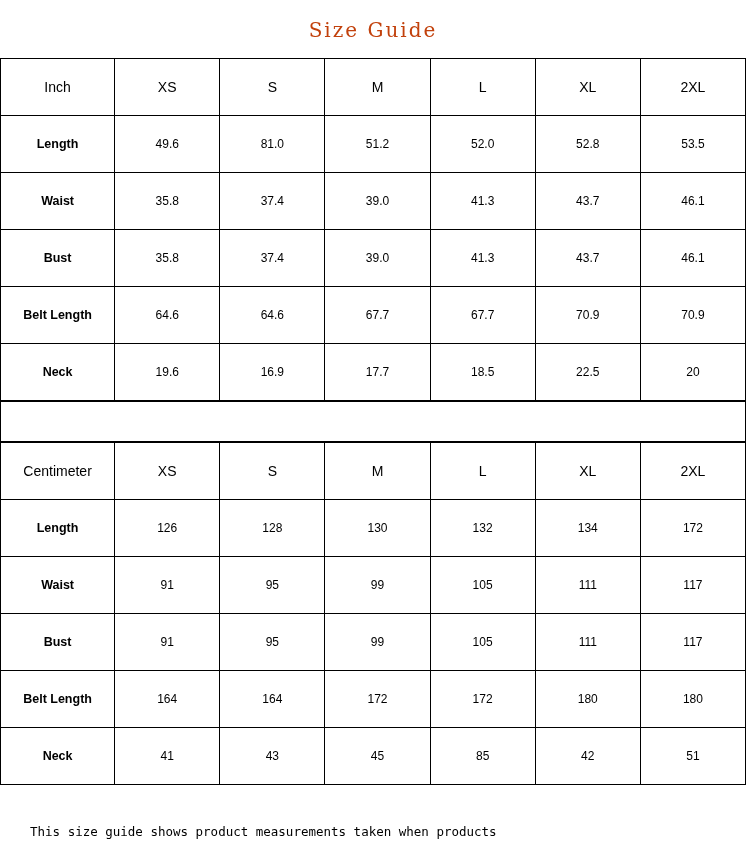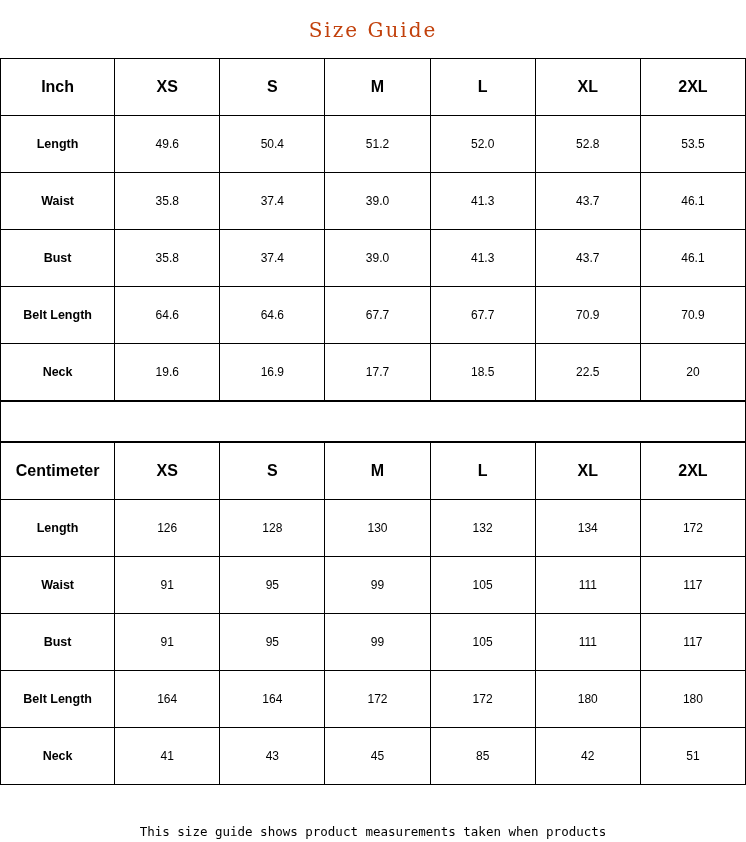--- a/index.html
+++ b/index.html
@@ -43,40 +43,40 @@
     height: 56px;
     padding: 0;
     color: #000;
   }
   table.size-table td.value {
     font-weight: normal;
     font-size: 12px;
   }
   table.size-table th.unit-head,
   table.size-table th.size-head {
-    font-weight: bold;
-    font-size: 16px;
+    font-weight: normal;
+    font-size: 14px;
     margin-left: 46px;
   }
   col.label-col { width: 114px; }
   col.size-col  { width: 105px; }
   .spacer {
     height: 56px;
     border-left: 1px solid #000;
     border-right: 1px solid #000;
     border-top: 1px solid #000;
     border-bottom: 1px solid #000;
     box-sizing: border-box;
     width: 746px;
   }
   .footnote {
     font-family: "DejaVu Sans Mono", monospace;
     font-size: 12.5px;
     line-height: 1.5;
-    text-align: center;
+    text-align: left;
     padding: 14px 30px 0 30px;
     color: #000;
     margin-top: 24px;
   }
   .footnote div { white-space: nowrap; }
 </style>
 </head>
 <body>
 
 <div class="page">
@@ -101,21 +101,21 @@
         <th class="size-head">M</th>
         <th class="size-head">L</th>
         <th class="size-head">XL</th>
         <th class="size-head">2XL</th>
       </tr>
     </thead>
     <tbody>
       <tr>
         <td>Length</td>
         <td class="value">49.6</td>
-        <td class="value">50.4</td>
+        <td class="value">81.0</td>
         <td class="value">51.2</td>
         <td class="value">52.0</td>
         <td class="value">52.8</td>
         <td class="value">53.5</td>
       </tr>
       <tr>
         <td>Waist</td>
         <td class="value">35.8</td>
         <td class="value">37.4</td>
         <td class="value">39.0</td>

